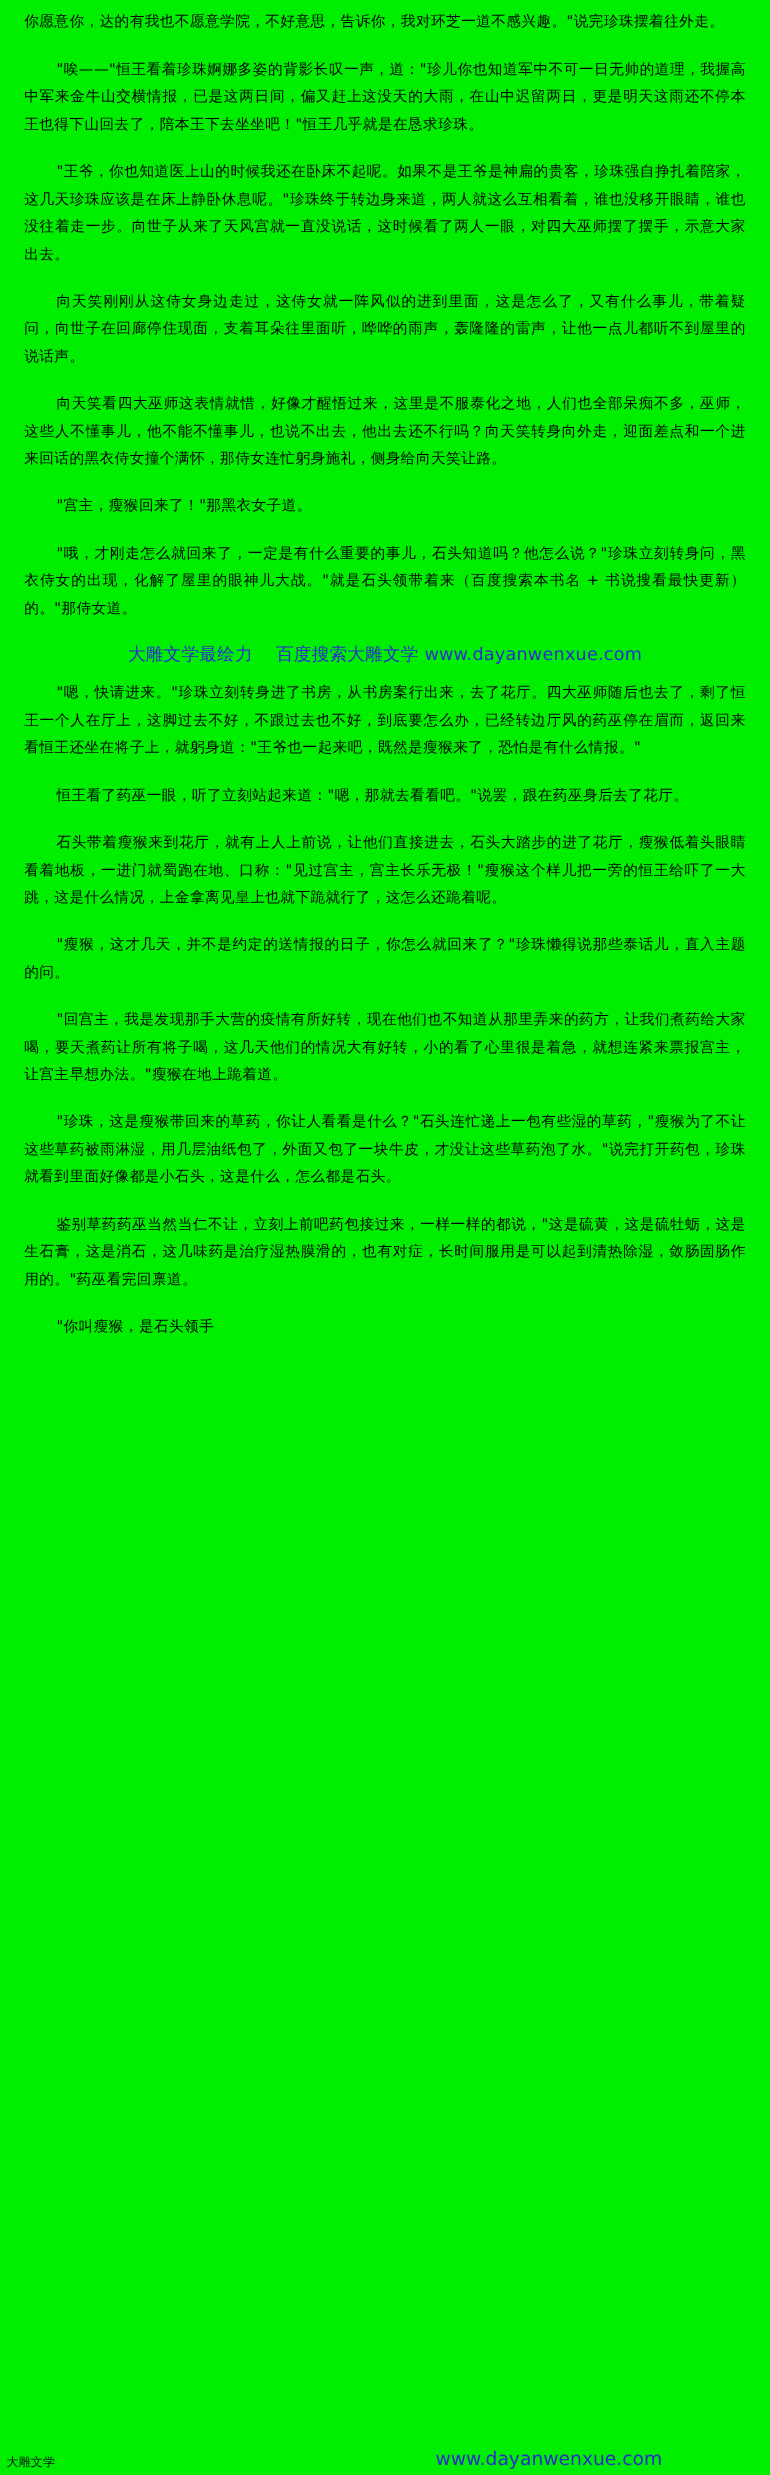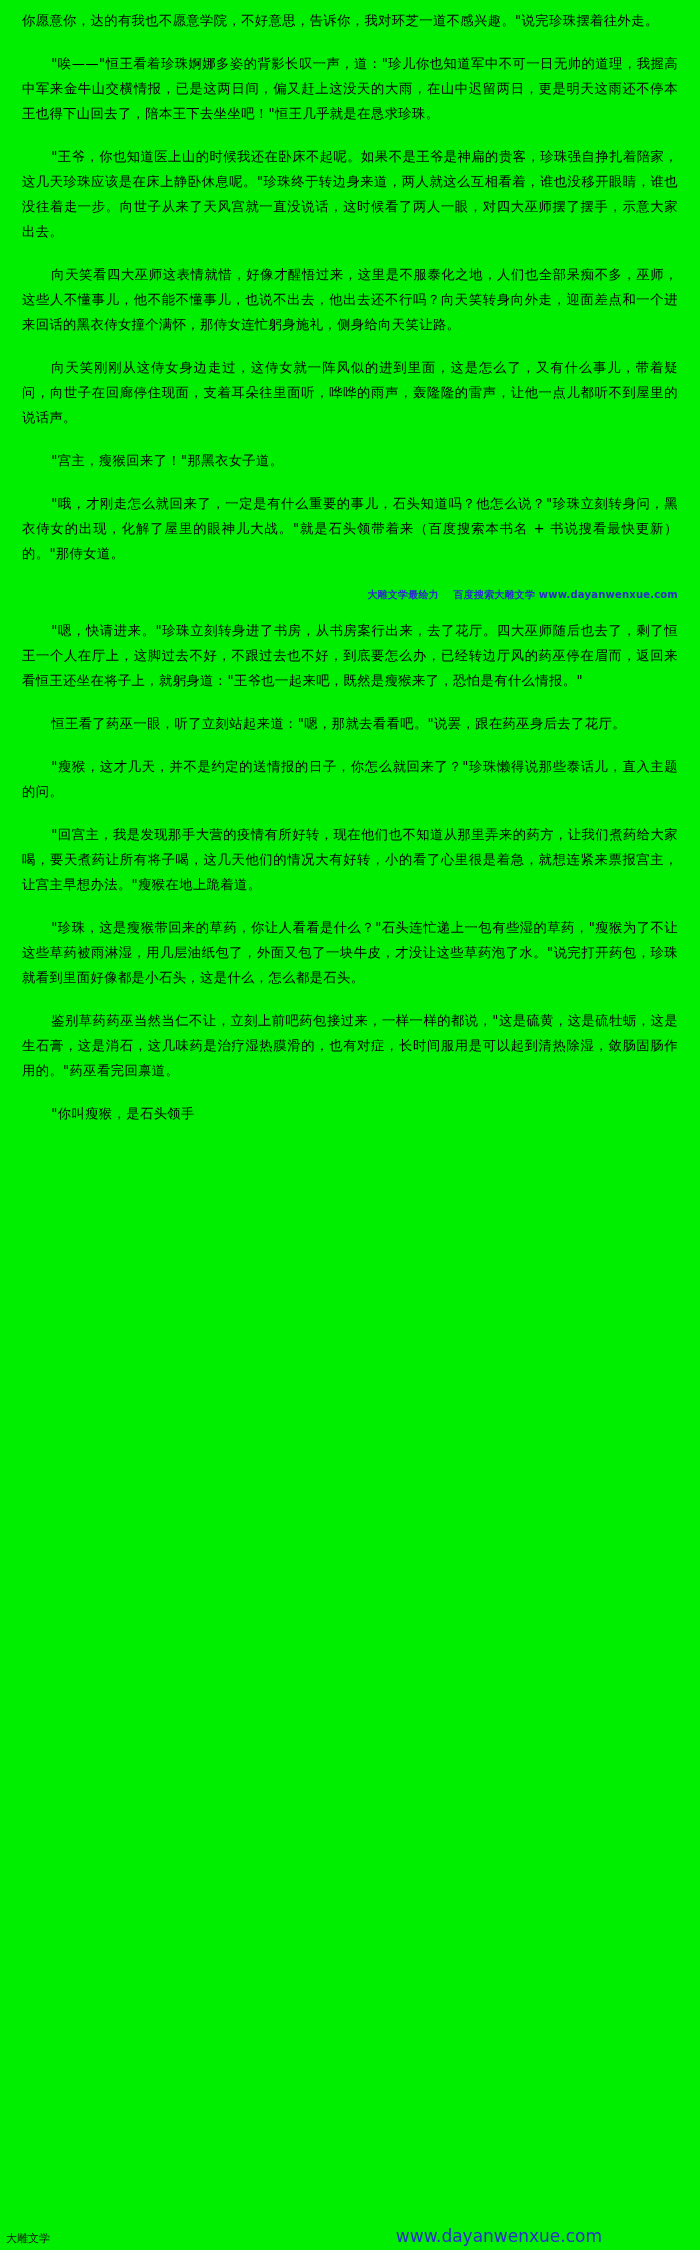--- a/index.html
+++ b/index.html
@@ -29,27 +29,26 @@
     text-justify: inter-ideograph;
     margin: 0 0 18px 0;
     letter-spacing: 0.4px;
     font-family: "DejaVu Sans", "Liberation Sans", sans-serif;
   }
   .para.indent {
     text-indent: 2.2em;
   }
   .watermark-line {
     color: #2b2bd0;
-    font-size: 10px;
+    font-size: 16px;
     line-height: 22px;
     margin: 0 0 12px 0;
-    text-align: right;
+    text-align: center;
     white-space: nowrap;
     letter-spacing: 0.2px;
-    font-weight: bold;
   }
   .watermark-line .wm-site {
     color: #2b2bd0;
   }
   .footer {
     position: absolute;
     left: 0;
     bottom: 4px;
     width: 612px;
     box-sizing: border-box;
@@ -70,33 +69,34 @@
   }
 </style>
 </head>
 <body>
 
 <div class="page">
 
   <p class="para">你愿意你，达的有我也不愿意学院，不好意思，告诉你，我对环芝一道不感兴趣。"说完珍珠摆着往外走。</p>
   <p class="para indent">"唉——"恒王看着珍珠婀娜多姿的背影长叹一声，道："珍儿你也知道军中不可一日无帅的道理，我握高中军来金牛山交横情报，已是这两日间，偏又赶上这没天的大雨，在山中迟留两日，更是明天这雨还不停本王也得下山回去了，陪本王下去坐坐吧！"恒王几乎就是在恳求珍珠。</p>
   <p class="para indent">"王爷，你也知道医上山的时候我还在卧床不起呢。如果不是王爷是神扁的贵客，珍珠强自挣扎着陪家，这几天珍珠应该是在床上静卧休息呢。"珍珠终于转边身来道，两人就这么互相看着，谁也没移开眼睛，谁也没往着走一步。向世子从来了天风宫就一直没说话，这时候看了两人一眼，对四大巫师摆了摆手，示意大家出去。</p>
+  <p class="para indent">向天笑刚刚从这侍女身边走过，这侍女就一阵风似的进到里面，这是怎么了，又有什么事儿，带着疑问，向世子在回廊停住现面，支着耳朵往里面听，哗哗的雨声，轰隆隆的雷声，让他一点儿都听不到屋里的说话声。</p>
   <p class="para indent">向天笑看四大巫师这表情就惜，好像才醒悟过来，这里是不服泰化之地，人们也全部呆痴不多，巫师，这些人不懂事儿，他不能不懂事儿，也说不出去，他出去还不行吗？向天笑转身向外走，迎面差点和一个进来回话的黑衣侍女撞个满怀，那侍女连忙躬身施礼，侧身给向天笑让路。</p>
-  <p class="para indent">向天笑刚刚从这侍女身边走过，这侍女就一阵风似的进到里面，这是怎么了，又有什么事儿，带着疑问，向世子在回廊停住现面，支着耳朵往里面听，哗哗的雨声，轰隆隆的雷声，让他一点儿都听不到屋里的说话声。</p>
   <p class="para indent">"宫主，瘦猴回来了！"那黑衣女子道。</p>
   <p class="para indent">"哦，才刚走怎么就回来了，一定是有什么重要的事儿，石头知道吗？他怎么说？"珍珠立刻转身问，黑衣侍女的出现，化解了屋里的眼神儿大战。"就是石头领带着来（百度搜索本书名 + 书说搜看最快更新）的。"那侍女道。</p>
 
   <div class="watermark-line">
     <span>大雕文学最绘力</span>
     <span>&nbsp;&nbsp;</span>
     <span class="wm-site">百度搜索大雕文学 www.dayanwenxue.com</span>
   </div>
 
   <p class="para indent">"嗯，快请进来。"珍珠立刻转身进了书房，从书房案行出来，去了花厅。四大巫师随后也去了，剩了恒王一个人在厅上，这脚过去不好，不跟过去也不好，到底要怎么办，已经转边厅风的药巫停在眉而，返回来看恒王还坐在将子上，就躬身道："王爷也一起来吧，既然是瘦猴来了，恐怕是有什么情报。"</p>
   <p class="para indent">恒王看了药巫一眼，听了立刻站起来道："嗯，那就去看看吧。"说罢，跟在药巫身后去了花厅。</p>
+  <p class="para indent">石头带着瘦猴来到花厅，就有上人上前说，让他们直接进去，石头大踏步的进了花厅，瘦猴低着头眼睛看着地板，一进门就蜀跑在地、口称："见过宫主，宫主长乐无极！"瘦猴这个样儿把一旁的恒王给吓了一大跳，这是什么情况，上金拿离见皇上也就下跪就行了，这怎么还跪着呢。</p>
   <p class="para indent">"瘦猴，这才几天，并不是约定的送情报的日子，你怎么就回来了？"珍珠懒得说那些泰话儿，直入主题的问。</p>
   <p class="para indent">"回宫主，我是发现那手大营的疫情有所好转，现在他们也不知道从那里弄来的药方，让我们煮药给大家喝，要天煮药让所有将子喝，这几天他们的情况大有好转，小的看了心里很是着急，就想连紧来票报宫主，让宫主早想办法。"瘦猴在地上跪着道。</p>
   <p class="para indent">"珍珠，这是瘦猴带回来的草药，你让人看看是什么？"石头连忙递上一包有些湿的草药，"瘦猴为了不让这些草药被雨淋湿，用几层油纸包了，外面又包了一块牛皮，才没让这些草药泡了水。"说完打开药包，珍珠就看到里面好像都是小石头，这是什么，怎么都是石头。</p>
   <p class="para indent">鉴别草药药巫当然当仁不让，立刻上前吧药包接过来，一样一样的都说，"这是硫黄，这是硫牡蛎，这是生石膏，这是消石，这几味药是治疗湿热膜滑的，也有对症，长时间服用是可以起到清热除湿，敛肠固肠作用的。"药巫看完回禀道。</p>
   <p class="para indent">"你叫瘦猴，是石头领手</p>
 
   <div class="footer">
     <span class="f-left">大雕文学</span>
     <span class="f-right">www.dayanwenxue.com</span>
   </div>

